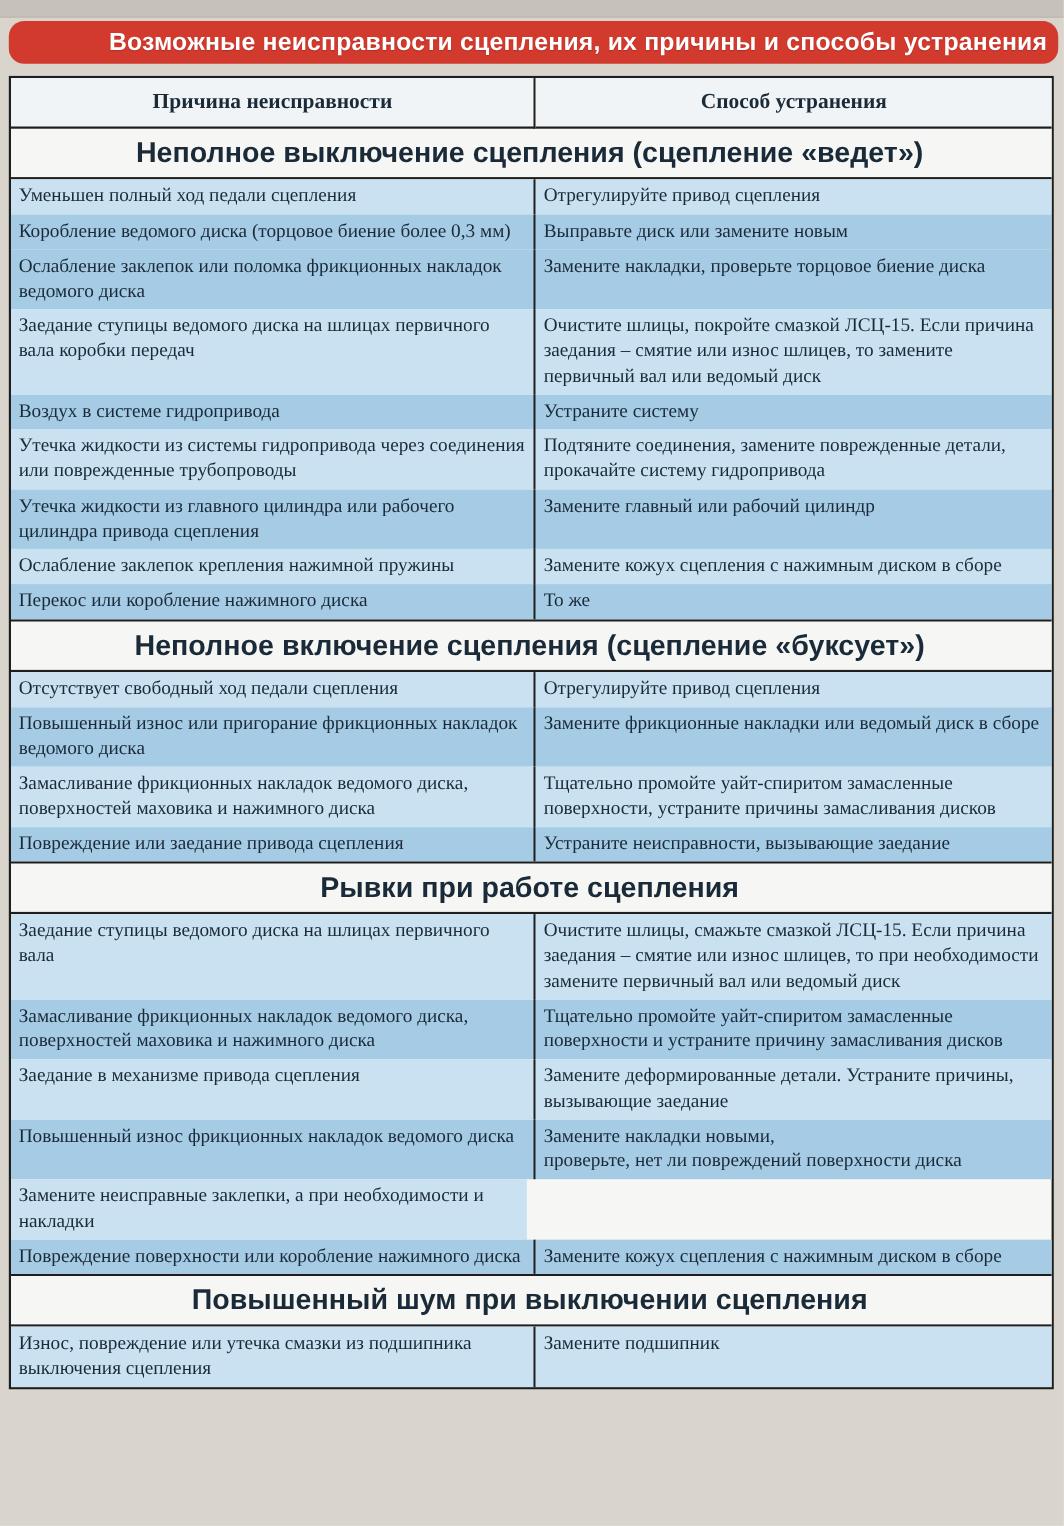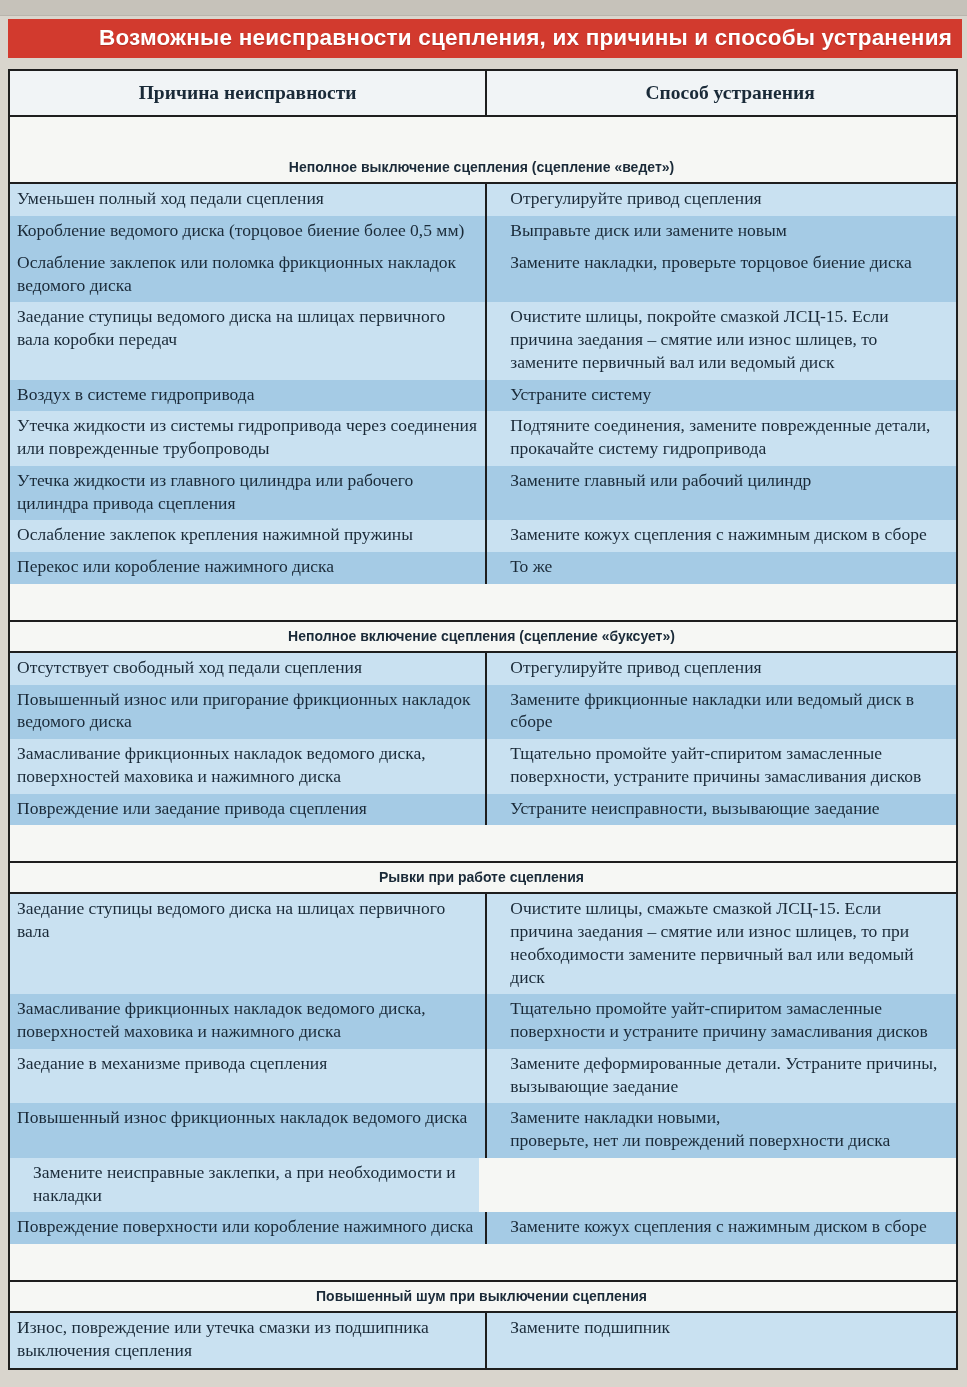--- a/index.html
+++ b/index.html
@@ -24,20 +24,21 @@
   .title-bar{
     margin:3px 5px 0 8px;
     background:var(--red);
     color:#fff;
     font-weight:bold;
     font-size:22.5px;
     letter-spacing:.2px;
     text-align:right;
     padding:6px 10px 7px 10px;
     text-shadow:0 1px 1px rgba(120,20,15,.35);
+    border-radius:14px;
   }
   .gap{height:11px;}
   .troubleshoot-table{
     margin:0 9px 0 8px;
     border:2px solid var(--border);
     background:var(--band);
   }
   .t-row{display:flex;align-items:stretch;}
   .t-head .cell{
     background:#f1f4f6;
@@ -49,30 +50,29 @@
   }
   .cell{
     width:50.45%;
     padding:3px 8px 6px 7px;
     font-size:17.5px;
     line-height:1.3;
     border-right:2px solid var(--border);
     white-space:pre-line;
     font-family:Liberation Serif, serif;
   }
-  .cell:last-child{width:49.55%;border-right:none;padding-left:23px;}
+  .cell:last-child{width:49.55%;border-right:none;}
   .section-band{
     background:var(--band);
     font-weight:bold;
-    font-size:14px;
+    font-size:26px;
     text-align:center;
     padding:6px 4px 7px 1px;
     border-top:2px solid var(--border);
     border-bottom:2px solid var(--border);
-    margin-top:36px;
   }
   .section-band.first{border-top:none;}
   .t-row.light .cell{background:var(--row-light);}
   .t-row.dark .cell{background:var(--row-dark);}
 </style>
 </head>
 <body>
 
 <div class="page">
   <div class="top-strip"></div>
@@ -88,21 +88,21 @@
     </div>
     <div>
   <div class="section-band first">Неполное выключение сцепления (сцепление «ведет»)</div>
 
   <div class="t-row light">
     <div class="cell">Уменьшен полный ход педали сцепления</div>
     <div class="cell">Отрегулируйте привод сцепления</div>
   </div>
 
   <div class="t-row dark">
-    <div class="cell">Коробление ведомого диска (торцовое биение более 0,5 мм)</div>
+    <div class="cell">Коробление ведомого диска (торцовое биение более 0,3 мм)</div>
     <div class="cell">Выправьте диск или замените новым</div>
   </div>
 
 
   <div class="t-row dark">
     <div class="cell">Ослабление заклепок или поломка фрикционных накладок ведомого диска</div>
     <div class="cell">Замените накладки, проверьте торцовое биение диска</div>
   </div>
 
   <div class="t-row light">

